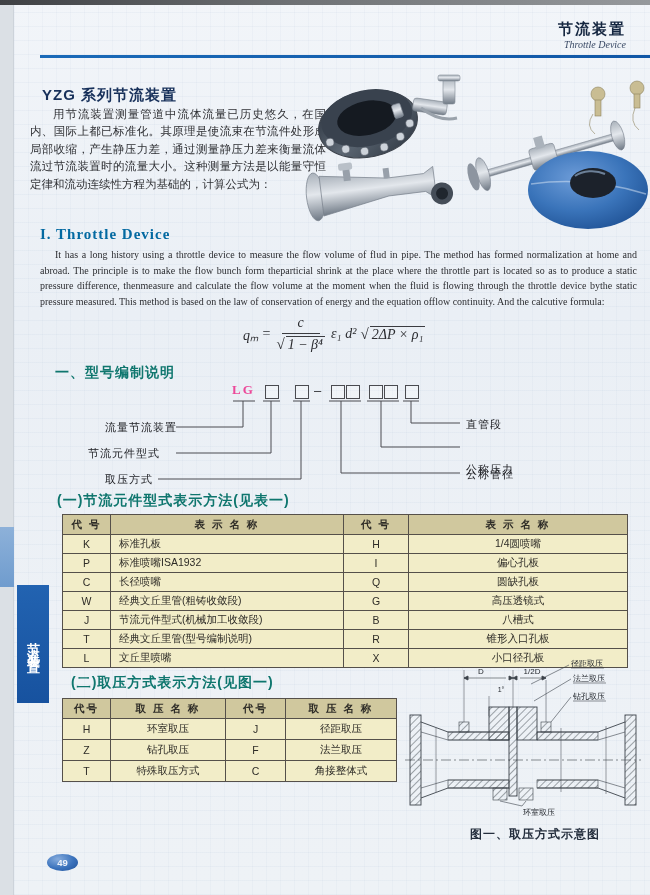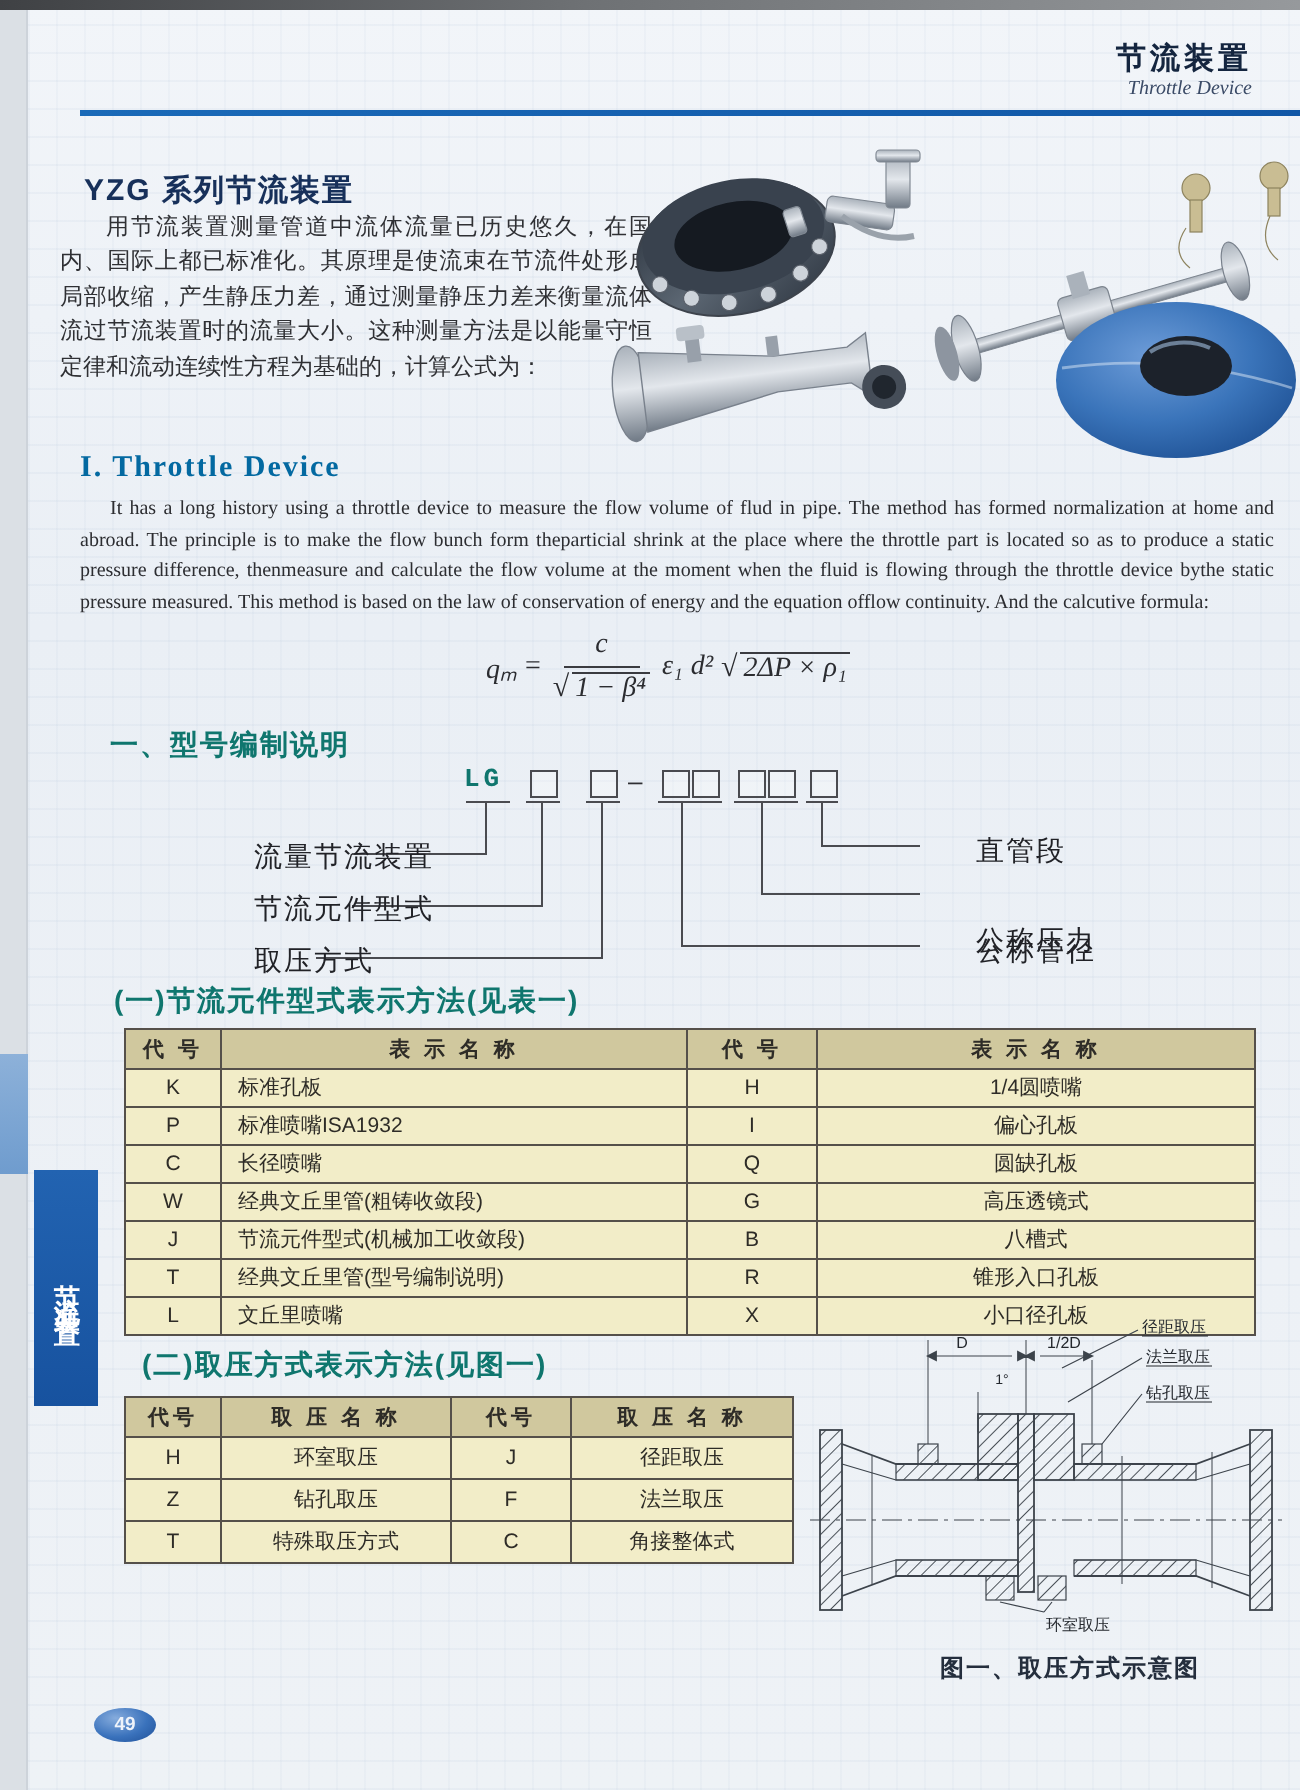--- a/index.html
+++ b/index.html
@@ -39,24 +39,24 @@
   .frac{display:inline-flex;flex-direction:column;align-items:center;margin:0 2px;}
   .frac .num{padding:0 16px 2px 16px;border-bottom:1.2px solid #3a3b40;}
   .frac .den{padding-top:2px;display:inline-flex;align-items:flex-start;}
   .rad{font-size:15px;margin-right:1px;}
   .ovl{border-top:1.2px solid #3a3b40;padding:0 2px;}
   .f-it{font-style:italic;}
 
   
   .sec-title{position:absolute;font-size:14px;font-weight:bold;color:#0f766e;letter-spacing:1px;}
   .t-model{left:55px;top:364px;}
-  .lg-text{position:absolute;left:232px;top:382px;font-family:Liberation Mono, monospace;font-weight:bold;font-size:13px;letter-spacing:2px;color:#0f766e;}
+  .lg-text{position:absolute;left:232px;top:382px;font-family:Liberation Serif, serif;font-weight:bold;font-size:13px;letter-spacing:2px;color:#ec4899;}
   .mbox{position:absolute;width:12px;height:12px;border:1.3px solid #4a4b50;top:385px;background:rgba(255,255,255,.25);}
   .mdash{position:absolute;left:314px;top:383px;font-size:13px;color:#2e2f33;}
-  .dlab{position:absolute;font-size:14px;color:#212227;letter-spacing:1px;margin-left:22px;}
+  .dlab{position:absolute;font-size:11px;color:#212227;letter-spacing:1px;}
   .diag-svg{position:absolute;left:100px;top:378px;}
 
   
   .tbl{position:absolute;border-collapse:collapse;table-layout:fixed;font-size:10.5px;color:#2e2c27;border-radius:23px;}
   .tbl th,.tbl td{border:1px solid #55504a;text-align:center;overflow:hidden;white-space:nowrap;}
   .tbl th{background:#d0c89e;font-weight:bold;height:17px;letter-spacing:2px;}
   .tbl td{background:#f2edc8;height:16px;}
   #table1{left:62px;top:514px;width:566px;}
   #table1 td:nth-child(2){text-align:left;padding-left:8px;}
   #table2{left:62px;top:698px;width:335px;}
@@ -204,21 +204,21 @@
     <path d="M133 23 H155 M163 23 H180 M193 23 H210 M229 23 H261 M267 23 H299 M303 23 H319"></path>
     <path d="M143 23 V49 H76"></path>
     <path d="M171 23 V75 H76"></path>
     <path d="M201 23 V101 H58"></path>
     <path d="M311 23 V45 H360"></path>
     <path d="M281 23 V69 H360"></path>
     <path d="M241 23 V95 H360"></path>
   </g>
 </svg>
 <div class="dlab" style="left:105px;top:420px">流量节流装置</div>
-<div class="dlab" style="left:105px;top:446px">节流元件型式</div>
+<div class="dlab" style="left:88px;top:446px">节流元件型式</div>
 <div class="dlab" style="left:105px;top:472px">取压方式</div>
 <div class="dlab" style="left:466px;top:417px">直管段</div>
 <div class="dlab" style="left:466px;top:462px">公称压力</div>
 <div class="dlab" style="left:466px;top:467px">公称管径</div>
 
 <div class="sec-title t-tab1">(一)节流元件型式表示方法(见表一)</div>
 <table class="tbl" id="table1">
   <colgroup>
       <col style="width:48px">
       <col style="width:233px">

